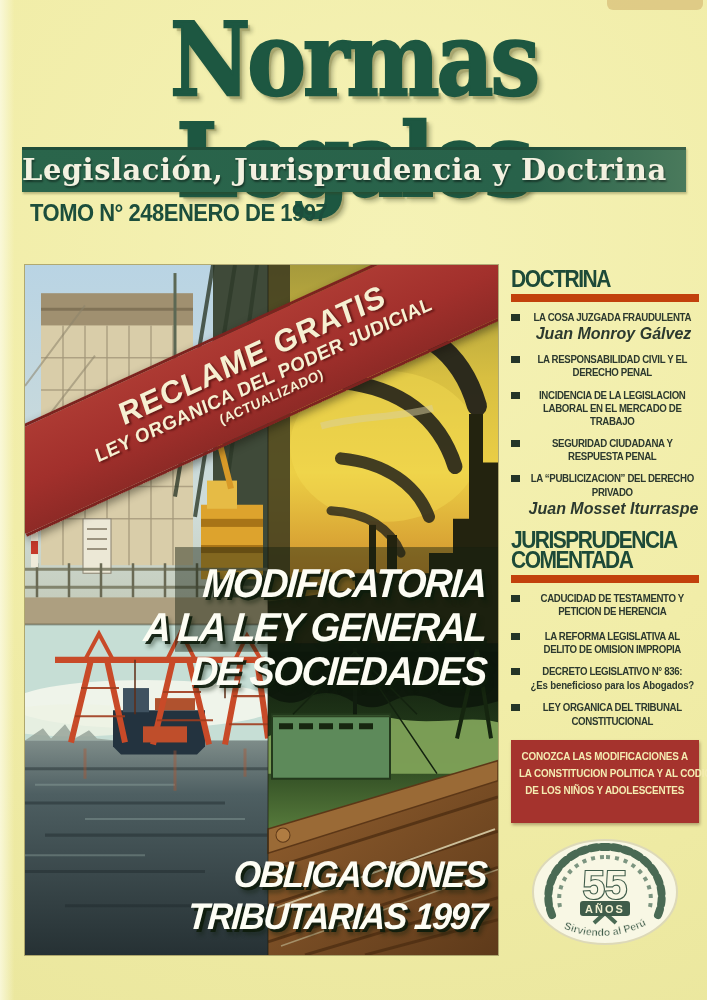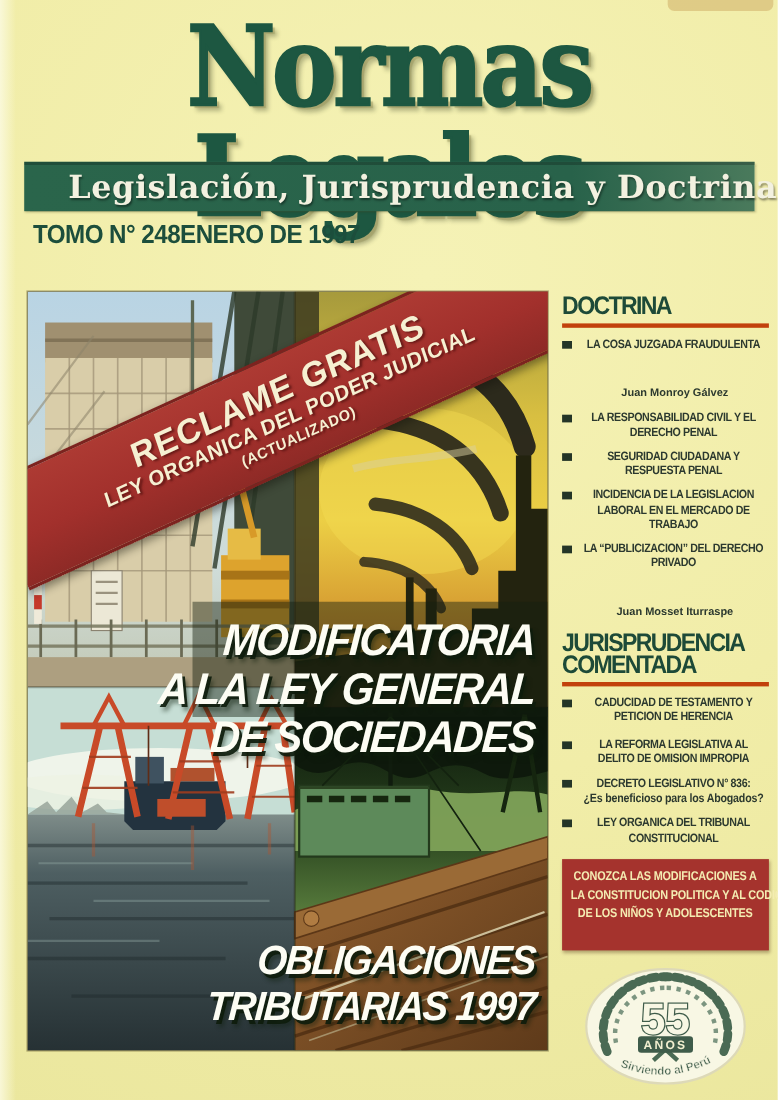--- a/index.html
+++ b/index.html
@@ -19,21 +19,21 @@
     display:inline-block;transform:scaleY(1.14);
     font-family:"DejaVu Serif", serif;font-weight:bold;font-size:88px;line-height:1;
     color:#1d5741;letter-spacing:-3px;
     -webkit-text-stroke:2px #1d5741;
     text-shadow:3px 3px 1px rgba(150,145,90,.55), 5px 5px 4px rgba(40,50,25,.30);
   }
   .subtitle-bar{
     position:absolute;left:22px;top:147px;width:664px;height:45px;
     background:linear-gradient(90deg,#2a654b 0%,#28624a 75%,#4a7a5c 100%);
     box-shadow:inset 0 3px 0 rgba(0,0,0,.22), 1px 2px 2px rgba(60,60,20,.3);
-    display:flex;align-items:center;padding-left:40px;box-sizing:border-box;
+    display:flex;align-items:center;box-sizing:border-box;
   }
   .subtitle-bar span{
     font-family:"DejaVu Serif", serif;font-weight:bold;font-size:29px;color:#f3f1e0;
     letter-spacing:.5px;text-shadow:1px 2px 2px rgba(0,0,0,.45);white-space:nowrap;
   }
   .issue-row{position:absolute;left:30px;right:17px;top:199px;display:flex;justify-content:flex-start;}
   .issue-row span{font-weight:bold;font-size:22px;color:#1c4e3c;letter-spacing:-.5px;transform:scaleY(1.08);transform-origin:top left;}
   .issue-row .date{transform-origin:top right;}
 
   
@@ -60,33 +60,33 @@
     transform:skewX(-4deg) scaleY(1.06);transform-origin:right center;white-space:nowrap;
     text-shadow:3px 3px 0 rgba(14,28,12,.92), 5px 6px 4px rgba(14,28,12,.45);
   }
   .title-main div{font-size:38px;line-height:44px;}
   .title-sec{position:absolute;right:12px;top:588px;text-align:right;}
   .title-sec div{font-size:35px;line-height:42px;}
 
   
   .toc{position:absolute;left:511px;top:270px;width:188px;}
   .sec{margin-bottom:12px;}
-  .sec-title{border-bottom:4px solid #c2410c;padding-bottom:4px;margin-bottom:9px;}
+  .sec-title{border-bottom:8px solid #c2410c;padding-bottom:4px;margin-bottom:9px;}
   .sec-title span{
     display:block;font-weight:bold;font-size:21px;line-height:.95;color:#1d4a38;
     letter-spacing:-1.5px;transform:scaleY(1.1);transform-origin:left bottom;white-space:nowrap;
   }
   .sec-title span:empty{display:none;}
   .item{position:relative;padding-left:17px;margin-bottom:9px;text-align:center;}
   .bullet{position:absolute;left:0;top:3px;width:9px;height:7px;background:#243527;}
   .item-text{display:block;width:112%;transform:scaleX(.88);transform-origin:0 0;
     font-weight:bold;font-size:11px;line-height:1.2;color:#2c392f;letter-spacing:-.4px;}
   .item-sub{display:block;width:112%;transform:scaleX(.88);transform-origin:0 0;
     font-weight:bold;font-size:11px;line-height:1.25;color:#2c392f;letter-spacing:-.2px;}
-  .item-author{display:block;font-weight:bold;font-size:10px;line-height:1.25;color:#2c392f;margin-top:32px;}
+  .item-author{display:block;font-style:italic;font-weight:bold;font-size:16px;line-height:1.25;color:#2c392f;}
   .item-author:empty,.item-sub:empty{display:none;}
 
   .notice{background:#a5332d;margin-top:4px;padding:8px 5px 23px;text-align:center;
     box-shadow:1px 2px 3px rgba(60,30,10,.35);}
   .notice span{display:block;width:112%;margin-left:-6%;transform:scaleX(.86);
     font-weight:bold;font-size:11.5px;line-height:1.5;color:#f4ecb2;letter-spacing:-.2px;white-space:nowrap;}
 
   .seal{display:block;margin:14px auto 0;}
 </style>
 </head>
@@ -259,25 +259,25 @@
       <span class="bullet"></span>
       <span class="item-text">LA COSA JUZGADA FRAUDULENTA</span>
       <span class="item-author">Juan Monroy Gálvez</span>
     </div>
     <div class="item">
       <span class="bullet"></span>
       <span class="item-text">LA RESPONSABILIDAD CIVIL Y EL DERECHO PENAL</span>
     </div>
     <div class="item">
       <span class="bullet"></span>
+      <span class="item-text">INCIDENCIA DE LA LEGISLACION LABORAL EN EL MERCADO DE TRABAJO</span>
+    </div>
+    <div class="item">
+      <span class="bullet"></span>
       <span class="item-text">SEGURIDAD CIUDADANA Y RESPUESTA PENAL</span>
-    </div>
-    <div class="item">
-      <span class="bullet"></span>
-      <span class="item-text">INCIDENCIA DE LA LEGISLACION LABORAL EN EL MERCADO DE TRABAJO</span>
     </div>
     <div class="item">
       <span class="bullet"></span>
       <span class="item-text">LA “PUBLICIZACION” DEL DERECHO PRIVADO</span>
       <span class="item-author">Juan Mosset Iturraspe</span>
     </div>
   </div>
 
   <div class="sec">
     <div class="sec-title">

